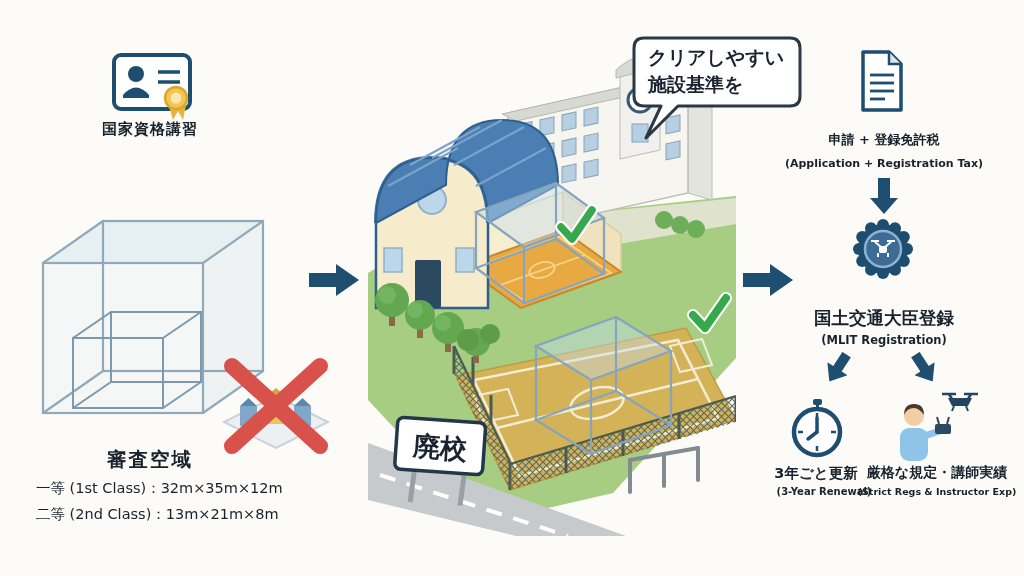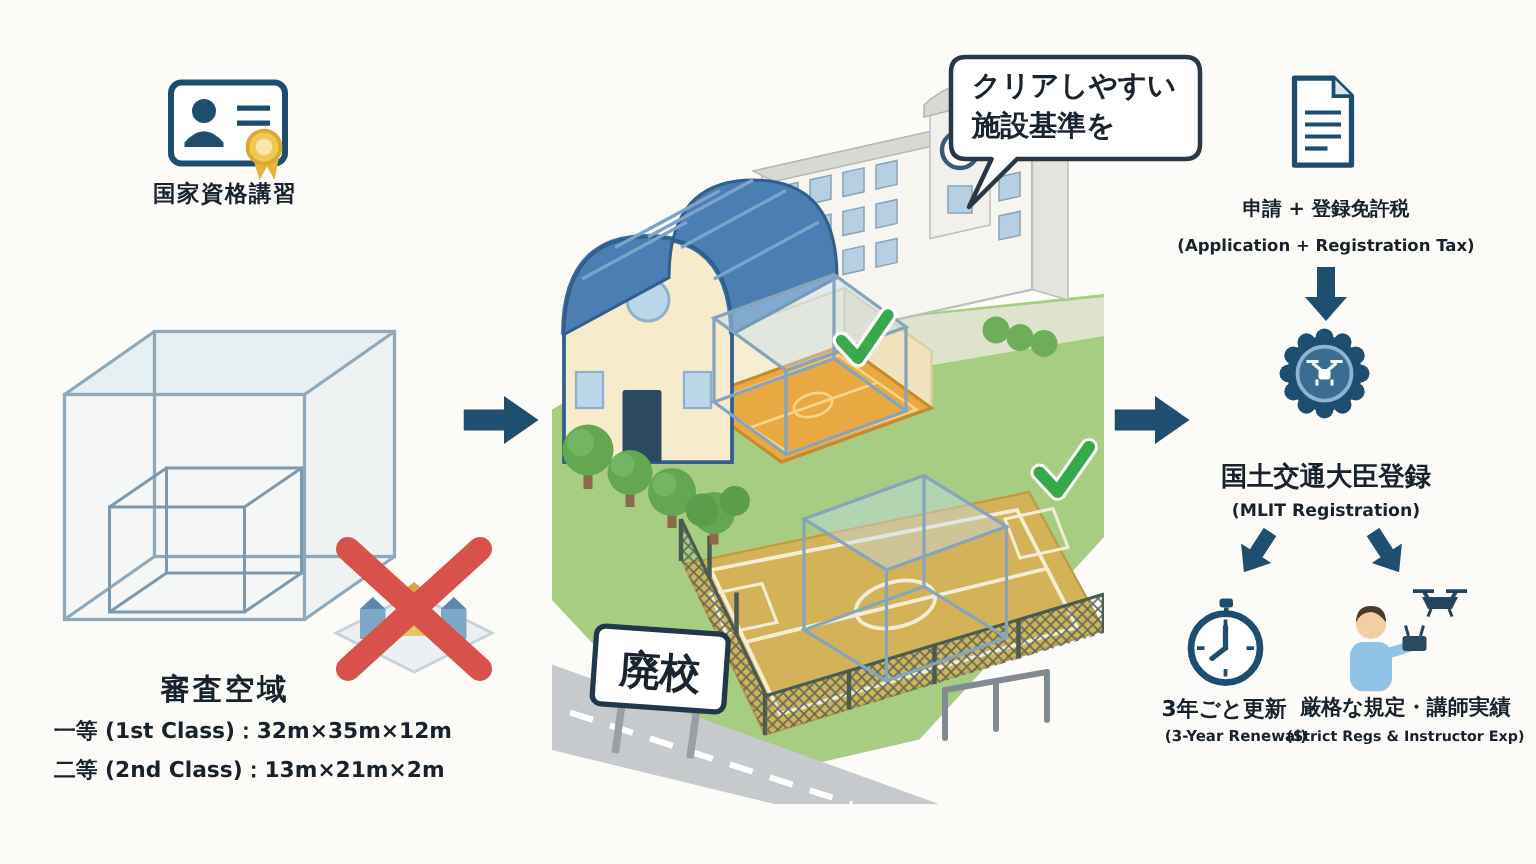--- a/index.html
+++ b/index.html
@@ -1,21 +1,21 @@
 <!DOCTYPE html>
 <html style="--navy: #1d4e70; --arrow: #1e4f70; --check: #35a94b; --cross: #d8514a; --text: #17222d;"><head>
 <meta charset="utf-8">
 <style>
   *{margin:0;padding:0;box-sizing:border-box}
   html,body{width:1024px;height:576px}
   body{font-family:"DejaVu Sans","Liberation Sans",sans-serif;background:#fff;color:var(--text,#17222d)}
   .canvas{position:relative;width:1024px;height:576px;background:#fcfbf7;overflow:hidden}
   .abs{position:absolute}
   .t-c{position:absolute;text-align:center;font-weight:bold;line-height:1.25}
-  .t-l{position:absolute;text-align:center;font-weight:bold;line-height:1.3}
+  .t-l{position:absolute;text-align:center;font-weight:normal;line-height:1.3}
   
   .cert-icon{left:110px;top:48px}
   .lic-title{left:30px;top:120px;width:240px;font-size:15px;letter-spacing:1px}
   .lic-sub{left:18px;top:146px;width:264px;font-size:12px}
   .cube-svg{left:33px;top:208px}
   .xsite-svg{left:216px;top:350px}
   .air-title{left:30px;top:448px;width:240px;font-size:19.5px;letter-spacing:2px}
   .air-l1{left:36px;top:479px;font-size:14.5px}
   .air-l2{left:36px;top:505px;font-size:14.5px}
   
@@ -99,21 +99,21 @@
       <polygon points="78,56 86.5,48 95,56" fill="#5d88aa"></polygon>
     </g>
     <g class="s-cross" stroke-width="16" stroke-linecap="round">
       <line x1="16" y1="16" x2="104" y2="96"></line>
       <line x1="104" y1="16" x2="16" y2="96"></line>
     </g>
   </svg>
 
   <div class="t-c air-title">審査空域</div>
   <div class="t-l air-l1">一等 (1st Class)：32m×35m×12m</div>
-  <div class="t-l air-l2">二等 (2nd Class)：13m×21m×2m</div>
+  <div class="t-l air-l2">二等 (2nd Class)：13m×21m×8m</div>
 
   <svg class="abs arrow1" width="50" height="36" viewBox="0 0 50 36">
     <polygon class="f-arrow" points="0,11 27,11 27,2 50,18 27,34 27,25 0,25"></polygon>
   </svg>
   <svg class="abs arrow2" width="50" height="36" viewBox="0 0 50 36">
     <polygon class="f-arrow" points="0,11 27,11 27,2 50,18 27,34 27,25 0,25"></polygon>
   </svg>
 
   <svg class="abs scene" width="368" height="508" viewBox="0 0 368 508">
     <defs>

